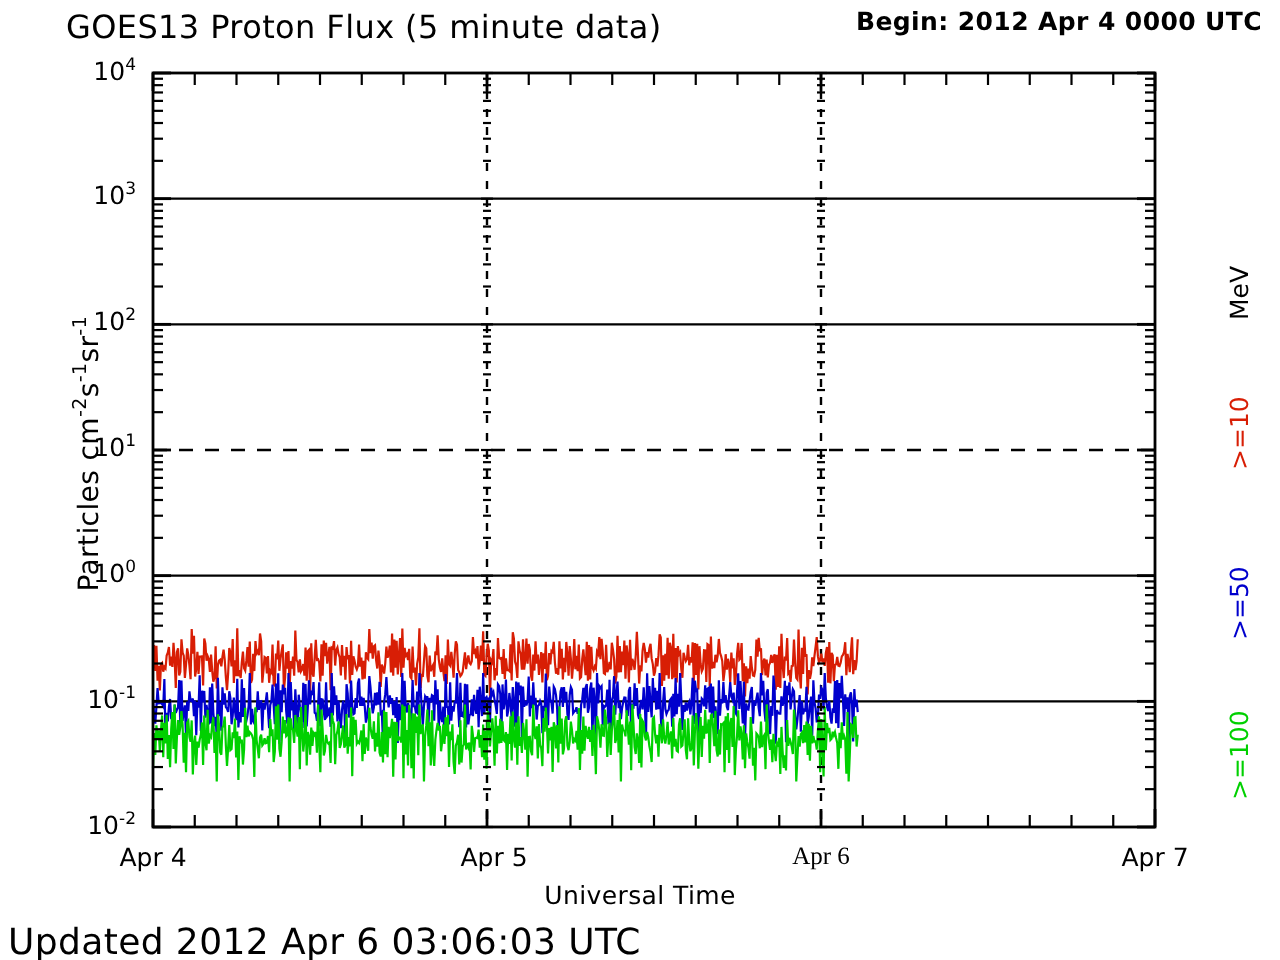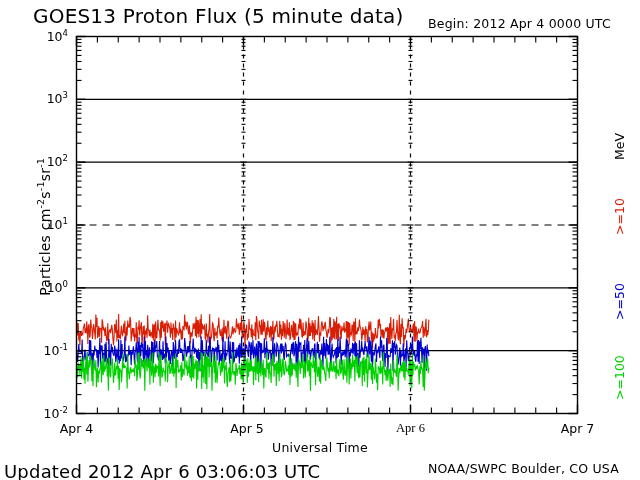--- a/index.html
+++ b/index.html
@@ -24,26 +24,27 @@
   .txt {
     position: absolute;
     white-space: nowrap;
     font-family: "DejaVu Sans", sans-serif;
     color: #000;
     letter-spacing: 0.2px;
   }
   #title {
     left: 33px;
     top: 4px;
-    font-size: 20px;
+    font-size: 16px;
   }
   #begin {
     left: 428px;
-    top: 16px;
-    font-size: 12.5px;
+    top: 3px;
+    font-size: 12.5px;
+    font-weight: bold;
   }
   #ylabel {
     left: -76px;
     top: 218px;
     width: 240px;
     text-align: center;
     font-size: 14px;
     transform: rotate(-90deg);
     transform-origin: center center;
   }
@@ -95,21 +96,20 @@
 <div id="stage">
 
   <div class="txt" id="title">GOES13 Proton Flux (5 minute data)</div>
   <div class="txt" id="begin">Begin: 2012 Apr 4 0000 UTC</div>
 
   <div class="txt" id="ylabel"><span>Particles cm</span><sup>-2</sup><span>s</span><sup>-1</sup><span>sr</span><sup>-1</sup></div>
 
   <div class="txt" id="xlabel">Universal Time</div>
 
   <div class="txt" id="updated">Updated 2012 Apr  6 03:06:03 UTC</div>
-  <div class="txt" id="credit">NOAA/SWPC Boulder, CO USA</div>
 
   <div id="ytick-labels">
       <div class="ytick-label" style="top: 27.5px; width: 72px; left: -4px;"><span>10</span><sup>4</sup></div>
       <div class="ytick-label" style="top: 90.3333px; width: 72px; left: -4px;"><span>10</span><sup>3</sup></div>
       <div class="ytick-label" style="top: 153.167px; width: 72px; left: -4px;"><span>10</span><sup>2</sup></div>
       <div class="ytick-label" style="top: 216px; width: 72px; left: -4px;"><span>10</span><sup>1</sup></div>
       <div class="ytick-label" style="top: 278.833px; width: 72px; left: -4px;"><span>10</span><sup>0</sup></div>
       <div class="ytick-label" style="top: 341.667px; width: 72px; left: -4px;"><span>10</span><sup>-1</sup></div>
       <div class="ytick-label" style="top: 404.5px; width: 72px; left: -4px;"><span>10</span><sup>-2</sup></div>
     </div>

